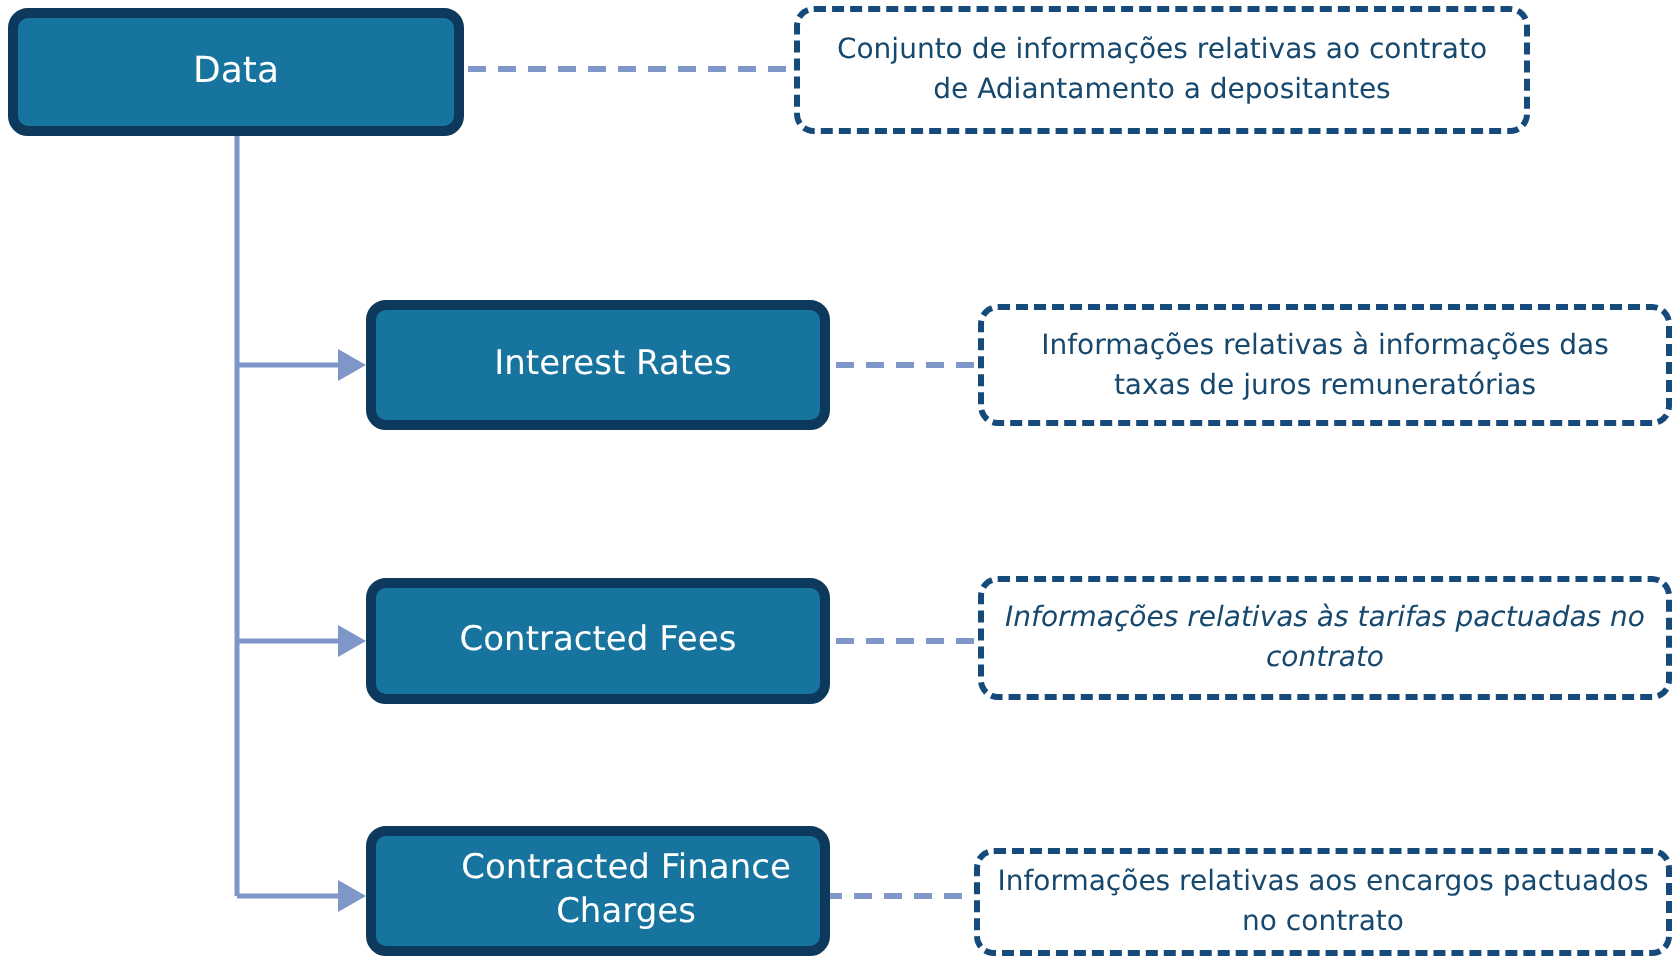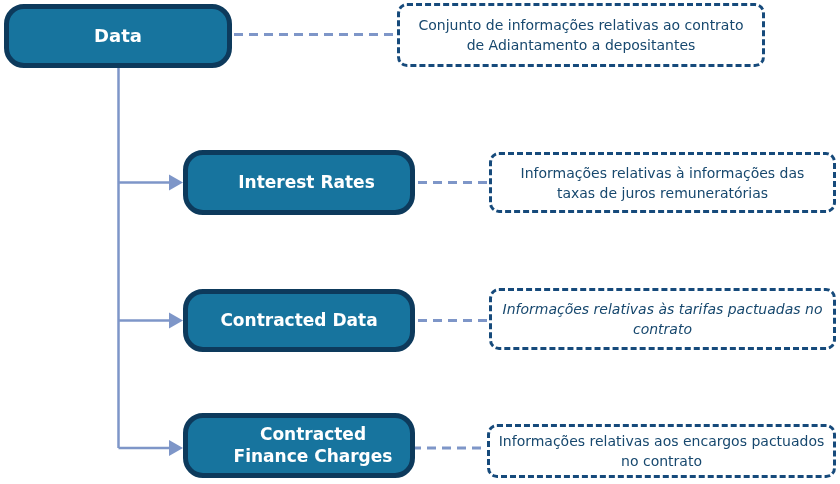--- a/index.html
+++ b/index.html
@@ -19,24 +19,24 @@
     --node-text: #FFFFFF;
     --note-border: #164A7B;
     --note-text: #17486E;
     --connector: #7E96C8;
   }
   .node {
     position: absolute;
     box-sizing: border-box;
     background: var(--node-fill);
     border: 5px solid var(--node-border);
-    border-radius: 20px;
+    border-radius: 10px;
     color: var(--node-text);
     font-size: 17px;
-    font-weight: bold;
+    font-weight: normal;
     display: flex;
     align-items: center;
     justify-content: center;
     text-align: center;
     line-height: 1.25;
     padding: 2px 8px;
   }
   .note {
     position: absolute;
     box-sizing: border-box;
@@ -107,21 +107,21 @@
   </svg>
 
   <div class="node" id="node-root">Data</div>
 
   <div class="note" id="note-root">Conjunto de informações relativas ao contrato de Adiantamento a depositantes</div>
 
   <div class="node" id="node-child-0">Interest Rates</div>
 
   <div class="note" id="note-child-0">Informações relativas à informações das taxas de juros remuneratórias</div>
 
-  <div class="node" id="node-child-1">Contracted Data</div>
+  <div class="node" id="node-child-1">Contracted Fees</div>
 
   <div class="note" id="note-child-1">Informações relativas às tarifas pactuadas no contrato</div>
 
   <div class="node" id="node-child-2">Contracted Finance Charges</div>
 
   <div class="note" id="note-child-2">Informações relativas aos encargos pactuados no contrato</div>
 
 </div>
 
 </body></html>

